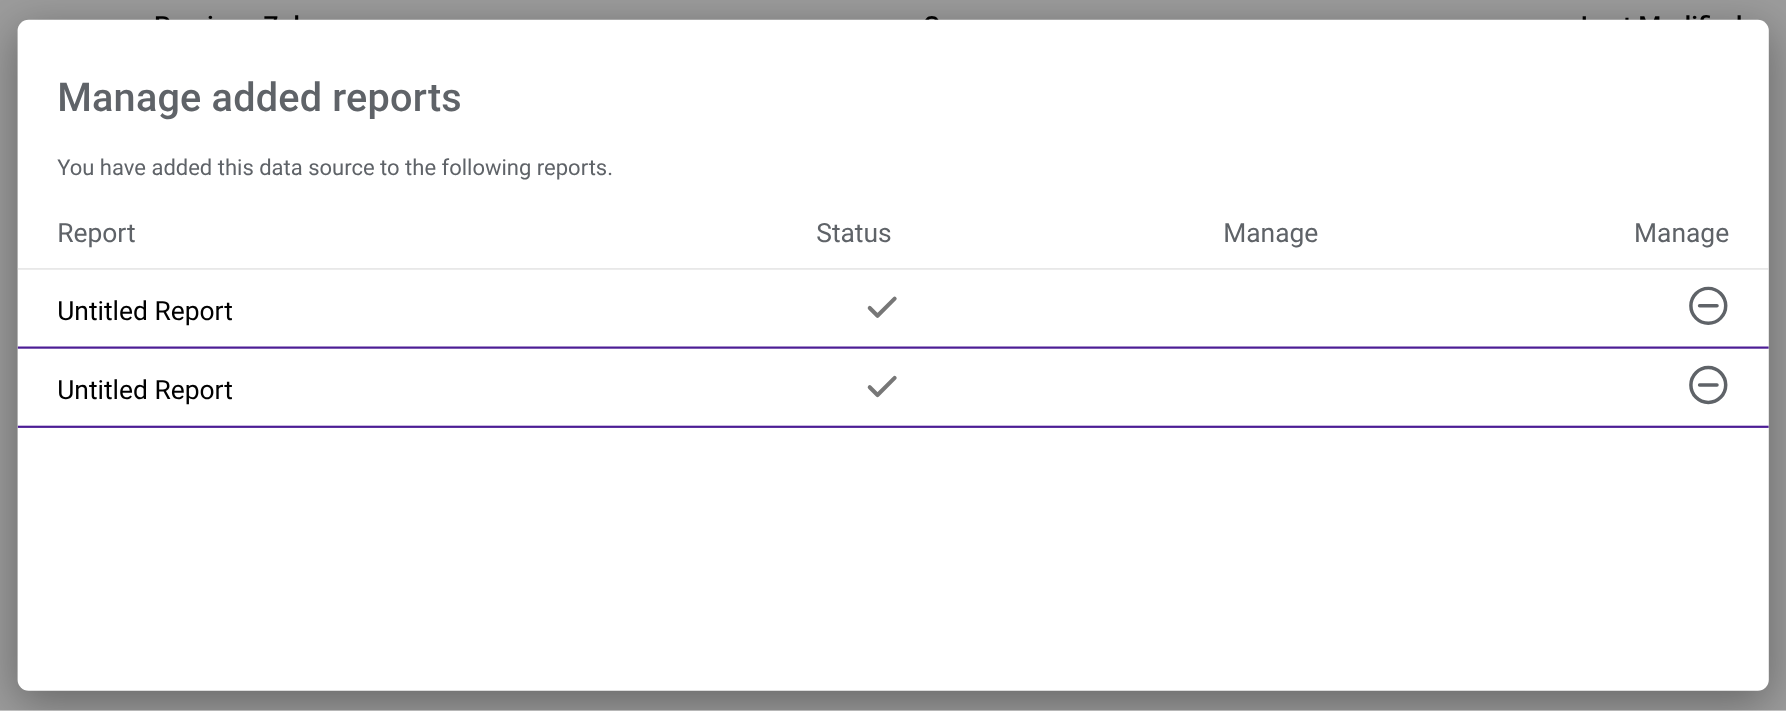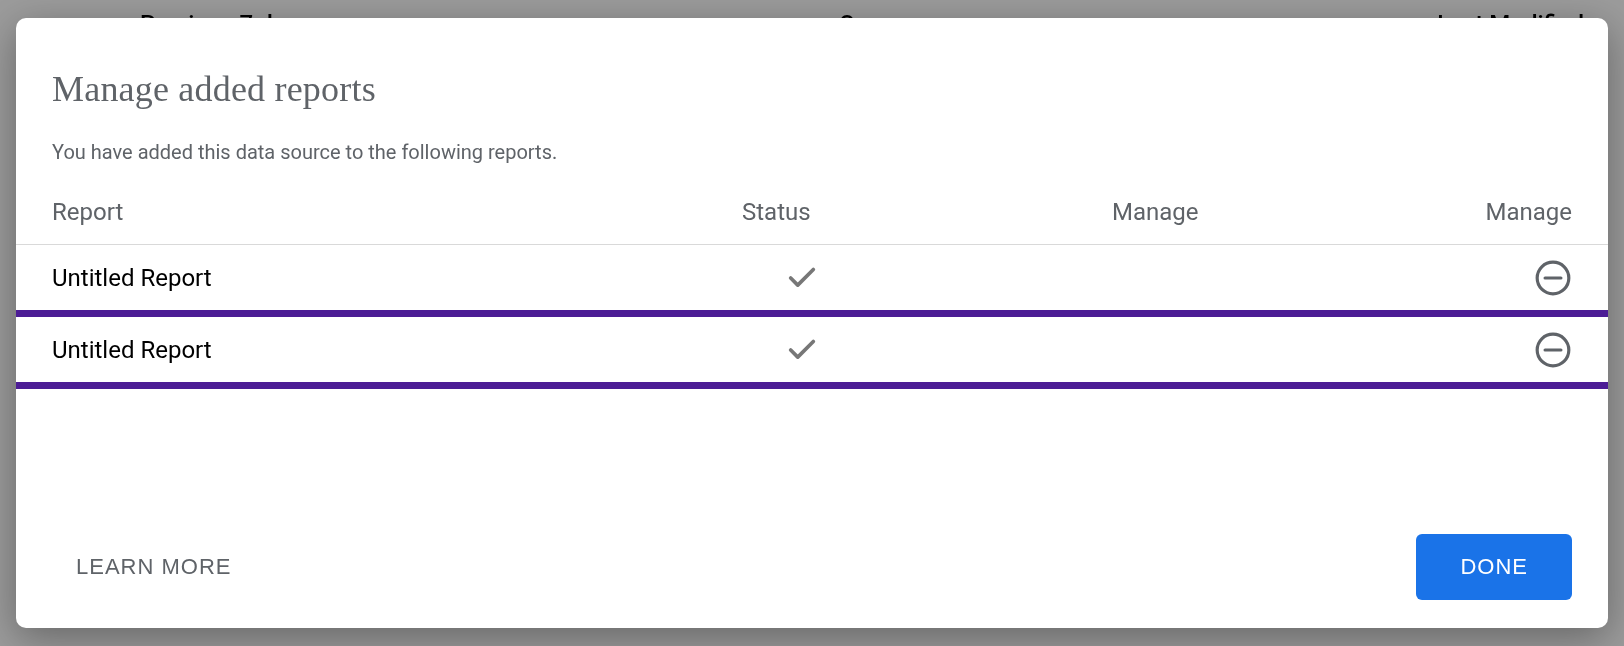--- a/index.html
+++ b/index.html
@@ -37,21 +37,20 @@
       overflow: hidden;
     }
     .dialog-header {
       padding: 50px 36px 30px 36px;
     }
     .dialog-title {
       font-size: 36px;
       font-weight: 500;
       color: #5f6368;
       letter-spacing: 0.2px;
-      font-family: Liberation Serif, serif;
     }
     .dialog-subtitle {
       padding: 0 36px 22px 36px;
       font-size: 20px;
       color: #5f6368;
     }
     .table {
       width: 100%;
     }
     .table-head {
@@ -60,25 +59,25 @@
       font-size: 24px;
       color: #5f6368;
       border-bottom: 1px solid #d9d9d9;
     }
     .col-report { flex: 0 0 690px; }
     .col-status { flex: 0 0 120px; text-align: left; }
     .col-action { flex: 0 0 330px; text-align: left; padding-left: 250px; }
     .col-remove { flex: 1; text-align: right; }
     .table-row {
       display: flex;
-      align-items: center;
+      align-items: flex-end;
       padding: 18px 36px;
       font-size: 24px;
       color: #202124;
-      border-bottom: 7px solid #4c1d95;
+      border-bottom: 2px solid #4c1d95;
       height: 72px;
     }
     .table-row .col-report { color: #000; }
     .status-cell { display: flex; justify-content: center; }
     .remove-cell { display: flex; justify-content: flex-end; }
     .icon-check {
       width: 34px;
       height: 34px;
       color: #777;
     }
@@ -165,17 +164,13 @@
       <div class="col-action"></div>
       <div class="col-remove remove-cell">
         <svg class="icon-remove" viewBox="0 0 24 24" fill="none" stroke="currentColor" stroke-width="2" stroke-linecap="round">
             <circle cx="12" cy="12" r="10"></circle>
             <line x1="7" y1="12" x2="17" y2="12"></line>
           </svg>
       </div>
     </div>
   </div>
 
-  <div class="dialog-actions">
-    <button class="learn-more">LEARN MORE</button>
-    <button class="done-btn">DONE</button>
-  </div>
 </div>
 
 </body></html>

